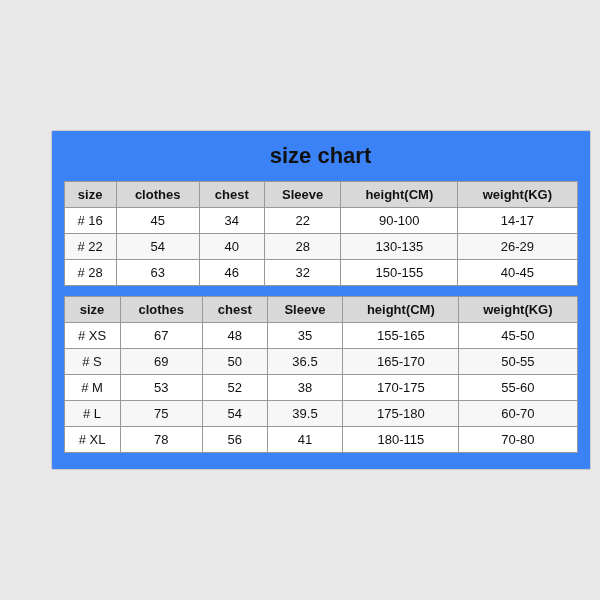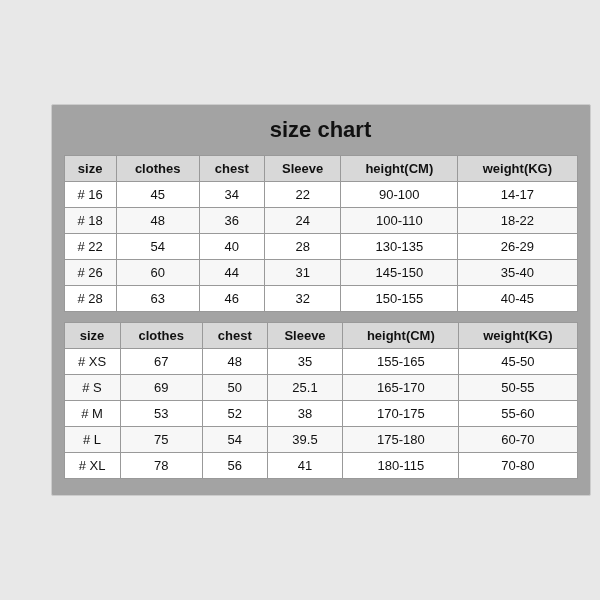--- a/index.html
+++ b/index.html
@@ -12,21 +12,21 @@
       width: 600px;
       height: 600px;
       background: #e8e8e8;
       display: flex;
       align-items: center;
       justify-content: center;
       font-family: Arial, sans-serif;
     }
 
     .card {
-      background: #a3a3a3;
+      background: #3b82f6;
       border: 1px solid #ccc;
       width: 540px;
       padding: 12px 12px 16px 12px;
       border-radius: 2px;
       margin-left: 41px;
     }
 
     .chart-title {
       text-align: center;
       font-size: 22px;
@@ -90,42 +90,26 @@
     <tbody id="table1-body">
     <tr>
           <td># 16</td>
           <td>45</td>
           <td>34</td>
           <td>22</td>
           <td>90-100</td>
           <td>14-17</td>
         </tr>
         <tr>
-          <td># 18</td>
-          <td>48</td>
-          <td>36</td>
-          <td>24</td>
-          <td>100-110</td>
-          <td>18-22</td>
-        </tr>
-        <tr>
           <td># 22</td>
           <td>54</td>
           <td>40</td>
           <td>28</td>
           <td>130-135</td>
           <td>26-29</td>
-        </tr>
-        <tr>
-          <td># 26</td>
-          <td>60</td>
-          <td>44</td>
-          <td>31</td>
-          <td>145-150</td>
-          <td>35-40</td>
         </tr>
         <tr>
           <td># 28</td>
           <td>63</td>
           <td>46</td>
           <td>32</td>
           <td>150-155</td>
           <td>40-45</td>
         </tr>
       </tbody>
@@ -148,21 +132,21 @@
           <td>67</td>
           <td>48</td>
           <td>35</td>
           <td>155-165</td>
           <td>45-50</td>
         </tr>
         <tr>
           <td># S</td>
           <td>69</td>
           <td>50</td>
-          <td>25.1</td>
+          <td>36.5</td>
           <td>165-170</td>
           <td>50-55</td>
         </tr>
         <tr>
           <td># M</td>
           <td>53</td>
           <td>52</td>
           <td>38</td>
           <td>170-175</td>
           <td>55-60</td>

